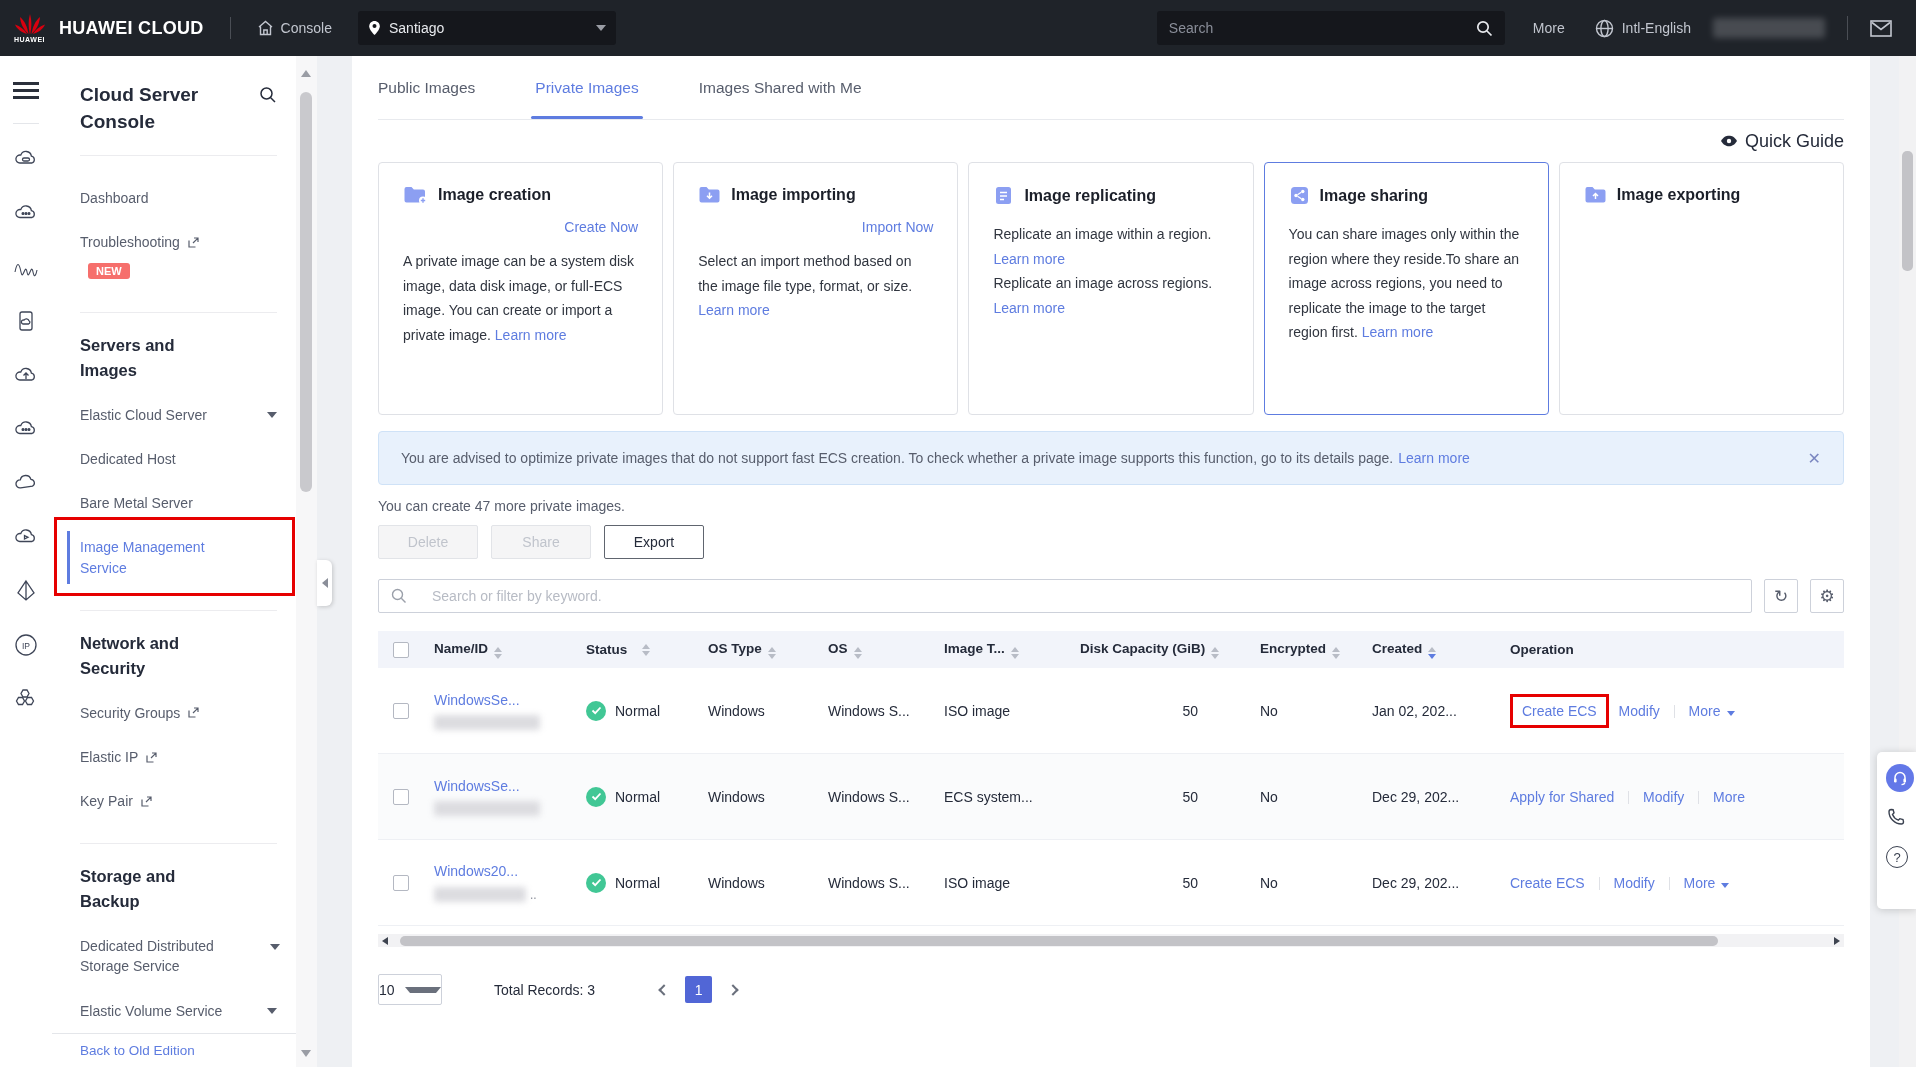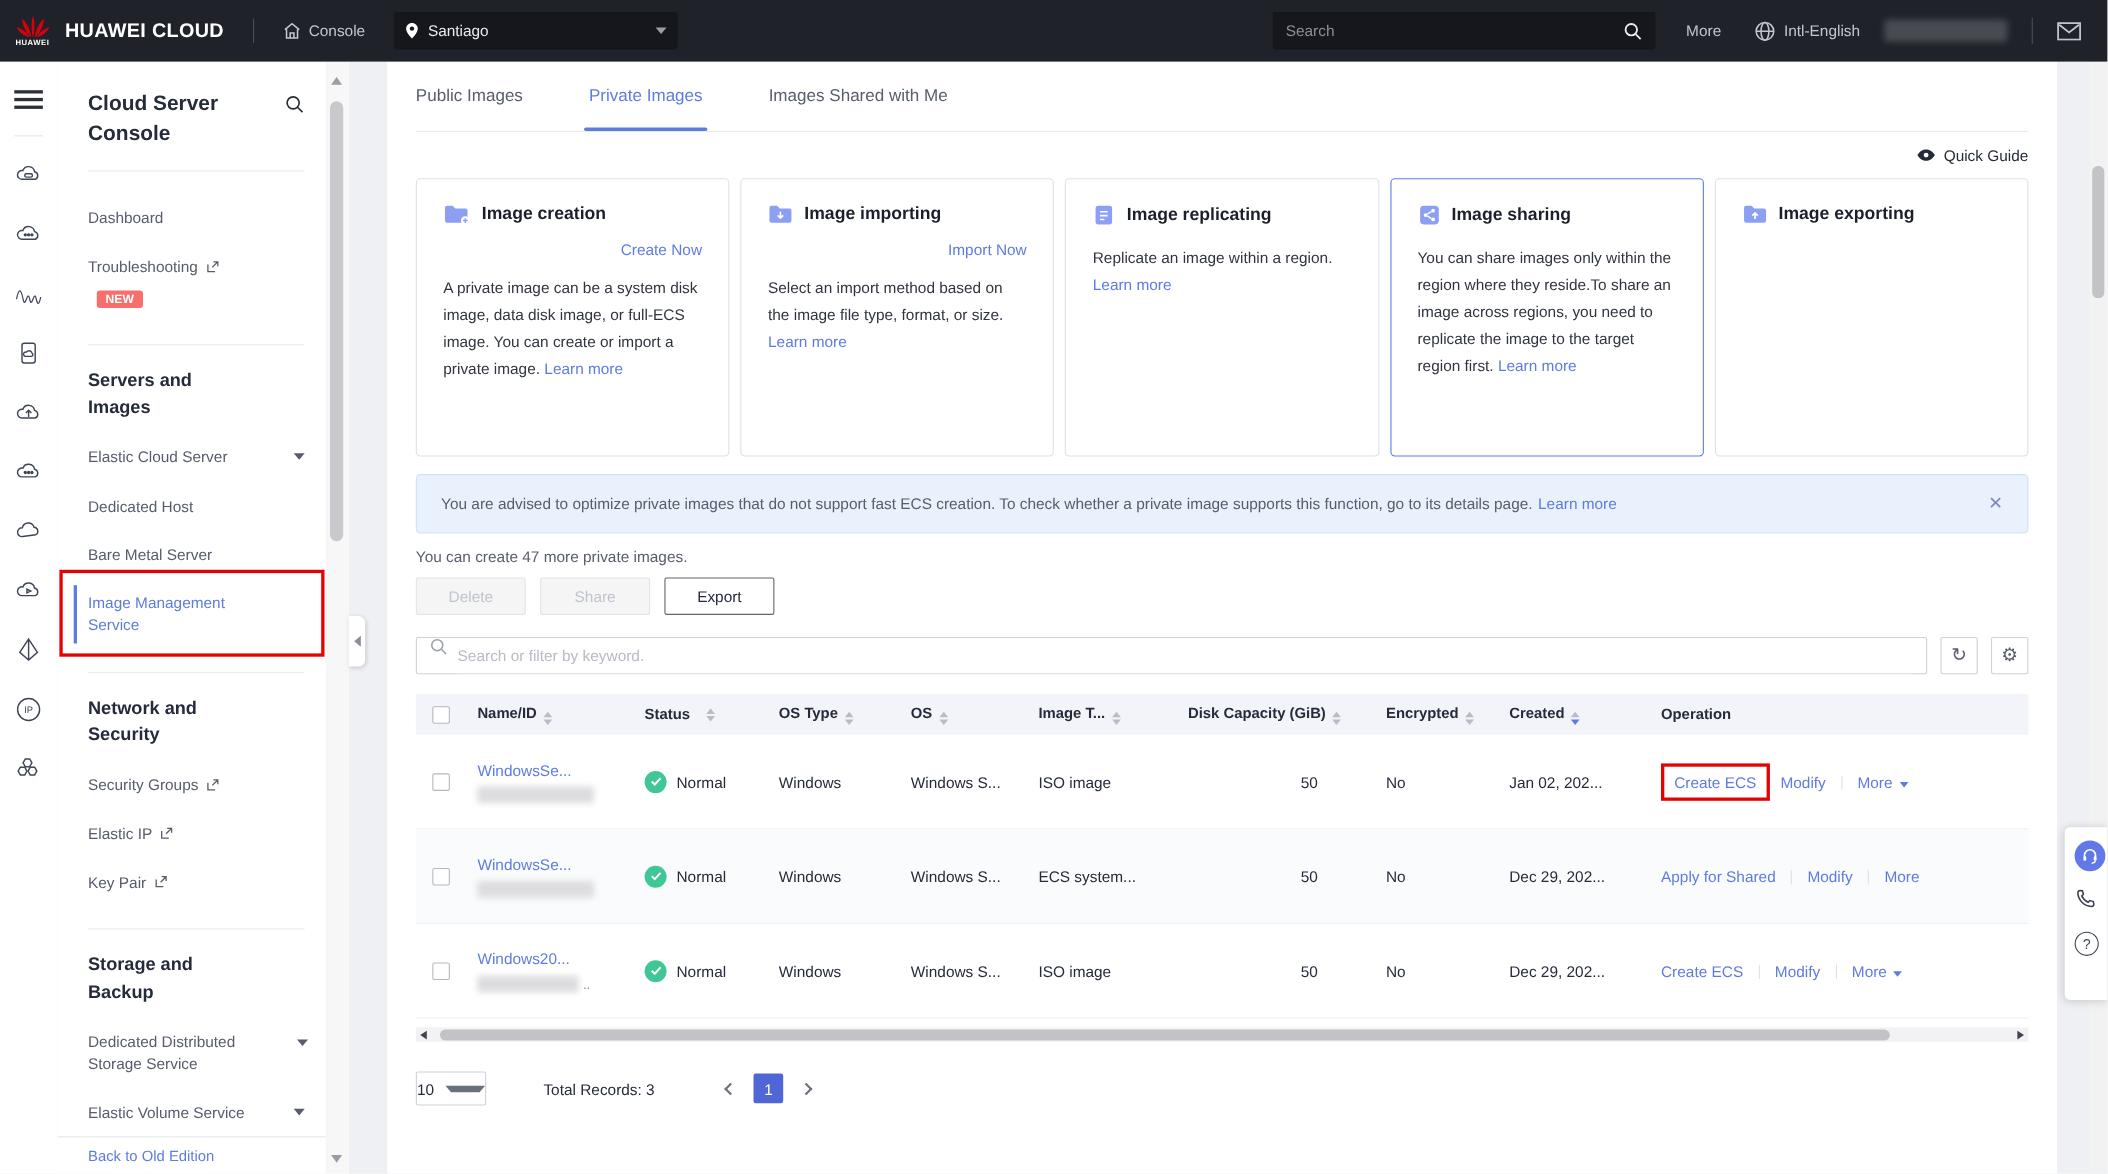--- a/index.html
+++ b/index.html
@@ -60,21 +60,21 @@
   .tri-dn { position:absolute; bottom:10px; left:5px; width:0; height:0; border-left:5px solid transparent; border-right:5px solid transparent; border-top:7px solid #9a9da5; }
   .collapse-handle { position:absolute; top:560px; left:317px; width:15px; height:46px; background:#fff; border-radius:0 6px 6px 0; box-shadow:1px 1px 4px rgba(0,0,0,.18); z-index:27; display:flex; align-items:center; justify-content:center; cursor:pointer; }
   .collapse-handle i { width:0; height:0; border-top:5px solid transparent; border-bottom:5px solid transparent; border-right:6px solid #8a8e99; }
 
   
   .content { position:absolute; top:56px; left:352px; width:1518px; height:1011px; background:#fff; padding:0 26px; }
   .tabs { display:flex; gap:60px; border-bottom:1px solid #e8eaee; height:64px; align-items:center; }
   .tab { font-size:15.5px; color:#575d6c; cursor:pointer; height:100%; display:flex; align-items:center; position:relative; }
   .tab.active { color:#5e7ce0; }
   .tab.active::after { content:""; position:absolute; bottom:0; left:-4px; right:-4px; height:3px; background:#5e7ce0; border-radius:2px; }
-  .quick-row { height:42px; display:flex; justify-content:flex-end; align-items:center; gap:7px; font-size:14px; color:#252b3a; cursor:pointer; }
+  .quick-row { height:42px; display:flex; justify-content:flex-end; align-items:center; gap:7px; font-size:18px; color:#252b3a; cursor:pointer; }
 
   .cards { display:flex; gap:10px; }
   .card { flex:1; border:1px solid #dfe1e6; border-radius:4px; background:#fff; height:253px; padding:22px 24px; }
   .card.highlight { border-color:#5e7ce0; }
   .card-title { display:flex; align-items:center; gap:10px; font-size:16px; font-weight:bold; color:#1b1f29; }
   .card-action { text-align:right; margin-top:14px; font-size:14px; }
   .card-body { margin-top:14px; font-size:14px; color:#30353f; line-height:1.75; }
   .card-body.tight { margin-top:16px; }
   .cb-line a, .card-body a { color:#5e7ce0; }
 
@@ -83,21 +83,21 @@
   .banner .close { margin-left:auto; color:#7b87c0; font-size:16px; cursor:pointer; }
 
   .quota { margin-top:13px; font-size:14px; color:#575d6c; }
 
   .toolbar { margin-top:11px; display:flex; gap:13px; }
   .btn { height:34px; min-width:100px; padding:0 22px; border-radius:2px; font-size:14px; font-family:inherit; cursor:pointer; }
   .btn.disabled { background:#f5f5f6; border:1px solid #e2e4e8; color:#c0c4cc; cursor:default; }
   .btn.normal { background:#fff; border:1px solid #60656f; color:#252b3a; }
 
   .filter-row { margin-top:20px; display:flex; align-items:center; gap:12px; }
-  .filter-box { flex:1; height:34px; border:1px solid #cdd1da; border-radius:2px; display:flex; padding:0 12px; gap:9px; }
+  .filter-box { flex:1; height:34px; border:1px solid #cdd1da; border-radius:2px; display:flex; align-items:center; padding:0 12px; gap:25px; }
   .filter-box input { flex:1; border:none; outline:none; font-size:14px; font-family:inherit; color:#252b3a; }
   .filter-box input::placeholder { color:#b7bbc4; }
   .sq-btn { width:34px; height:34px; border:1px solid #cdd1da; border-radius:2px; background:#fff; display:flex; align-items:center; justify-content:center; font-size:17px; color:#575d6c; cursor:pointer; }
 
   
   .table { margin-top:18px; }
   .thead { display:flex; align-items:center; height:37px; background:#f2f4fa; font-size:13.5px; font-weight:bold; color:#252b3a; }
   .trow { display:flex; align-items:center; height:86px; border-bottom:1px solid #eef0f4; font-size:14px; }
   .trow.tinted { background:#fafbfc; }
   .cell,.th { padding-left:10px; }
@@ -431,20 +431,21 @@
     <div class="card">
       <div class="card-title">
         <svg width="21" height="21" viewBox="0 0 21 21">
             <rect x="3" y="2" width="15" height="17" rx="2.5" fill="#8c9ff2"></rect>
             <path d="M7 7.5 H14 M7 11 H14 M7 14.5 H11" stroke="#fff" stroke-width="1.5"></path>
           </svg>
         <span>Image replicating</span>
       </div>
       <div class="card-body tight">
         <div class="cb-line"><span>Replicate an image within a region.</span> <a>Learn more</a></div>
+        <div class="cb-line"><span>Replicate an image across regions.</span> <a>Learn more</a></div>
       </div>
     </div>
 
     <div class="card highlight">
       <div class="card-title">
         <svg width="21" height="21" viewBox="0 0 21 21">
             <rect x="2" y="2" width="17" height="17" rx="3.5" fill="#8c9ff2"></rect>
             <circle cx="13.8" cy="6.5" r="1.7" fill="#fff"></circle>
             <circle cx="7" cy="10.5" r="1.7" fill="#fff"></circle>
             <circle cx="13.8" cy="14.5" r="1.7" fill="#fff"></circle>

